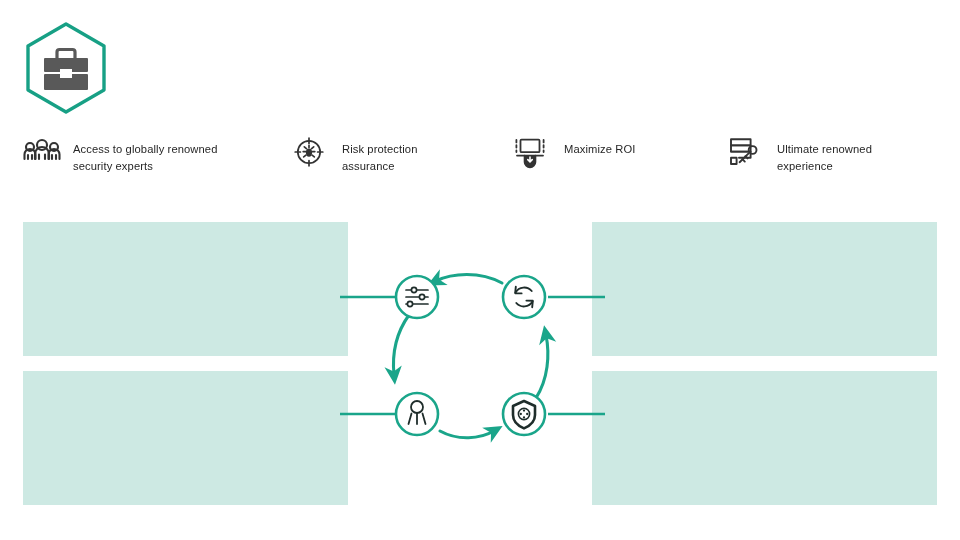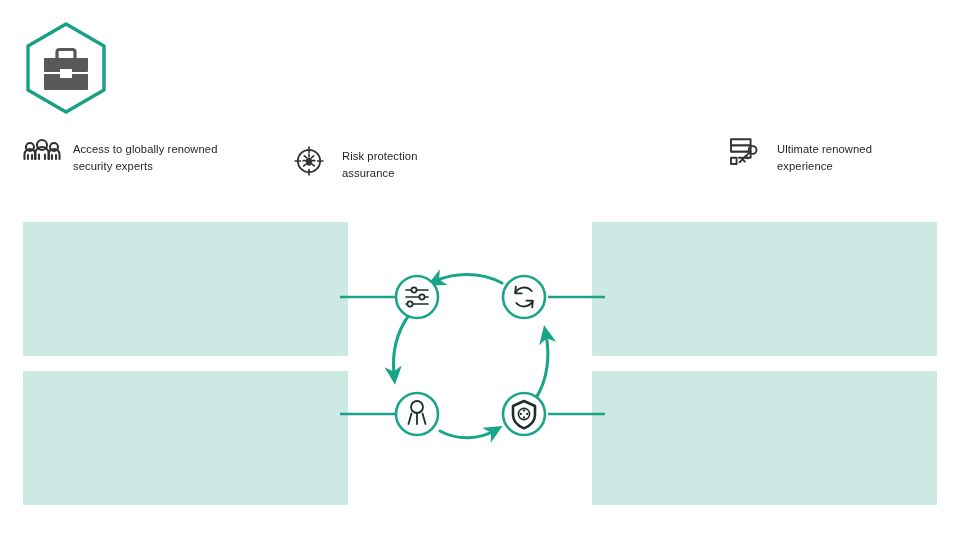--- a/index.html
+++ b/index.html
@@ -22,21 +22,21 @@
     position:absolute; top:8px; height:52px;
     display:flex; align-items:flex-start; gap:11px;
   }
   .feature-icon { flex:0 0 auto; width:40px; height:34px; display:block; }
   .feature-icon svg { display:block; }
   .feature-label {
     font-size:11.2px; line-height:16.5px; color:#262626;
     letter-spacing:0.1px; padding-top:5px; white-space:pre-line;
   }
   .f1 { left:22px; }
-  .f2 { left:291px;align-items:center; }
+  .f2 { left:291px; }
   .f3 { left:513px; }
   .f4 { left:726px; }
 
   
   .block { position:absolute; background:#cde9e3; }
   .blk-tl { left:23px;  top:222px; width:325px; height:134px; }
   .blk-bl { left:23px;  top:371px; width:325px; height:134px; }
   .blk-tr { left:592px; top:222px; width:345px; height:134px; }
   .blk-br { left:592px; top:371px; width:345px; height:134px; }
 
@@ -92,20 +92,35 @@
             <ellipse cx="18" cy="16.6" rx="3.1" ry="4.2" fill="#333333" stroke="none"></ellipse>
             <path d="M18 11.4 v-2.1 M15.4 12.6 l-2.1 -1.8 M20.6 12.6 l2.1 -1.8
                      M14.6 15.6 h-2.4 M21.4 15.6 h2.4 M14.9 19.2 l-2.2 1.7 M21.1 19.2 l2.2 1.7"></path>
           </g>
         </svg>
       </span>
       <span class="feature-label">Risk protection
 assurance</span>
     </div>
 
+    <div class="feature f3">
+      <span class="feature-icon">
+        <svg width="34" height="34" viewBox="0 0 34 34" xmlns="http://www.w3.org/2000/svg">
+          <g fill="none" stroke="#333333" stroke-width="1.8" stroke-linecap="round">
+            <rect x="7.5" y="3.6" width="19" height="12.6" rx="1"></rect>
+            <path d="M3.4 4 v2.4 M3.4 9.2 v2.4 M3.4 14.4 v1.6
+                     M30.6 4 v2.4 M30.6 9.2 v2.4 M30.6 14.4 v1.6"></path>
+            <path d="M4 19.6 H30"></path>
+            <path d="M11.6 19.6 v6.3 a5.4 5.4 0 0 0 10.8 0 v-6.3" fill="#333333" stroke="#333333" stroke-linejoin="round"></path>
+            <path d="M17 21 v4.4 M14.8 23.6 L17 25.8 L19.2 23.6" stroke="#ffffff" stroke-width="1.6"></path>
+          </g>
+        </svg>
+      </span>
+      <span class="feature-label">Maximize ROI</span>
+    </div>
 
     <div class="feature f4">
       <span class="feature-icon">
         <svg width="36" height="34" viewBox="0 0 36 34" xmlns="http://www.w3.org/2000/svg">
           <g fill="none" stroke="#333333" stroke-width="1.9" stroke-linejoin="round" stroke-linecap="round">
             <path d="M5 3.2 H24.6 L24.6 9.4 H5 Z"></path>
             <path d="M5 9.4 H24.6 L24.6 15.6 H5 Z"></path>
             <path d="M5 15.6 H24.6 L24.6 21.8 H13"></path>
             <path d="M5 21.8 H10.6 L10.6 28 H5 Z"></path>
             <path d="M13.6 26.2 L22.6 17.4"></path>

